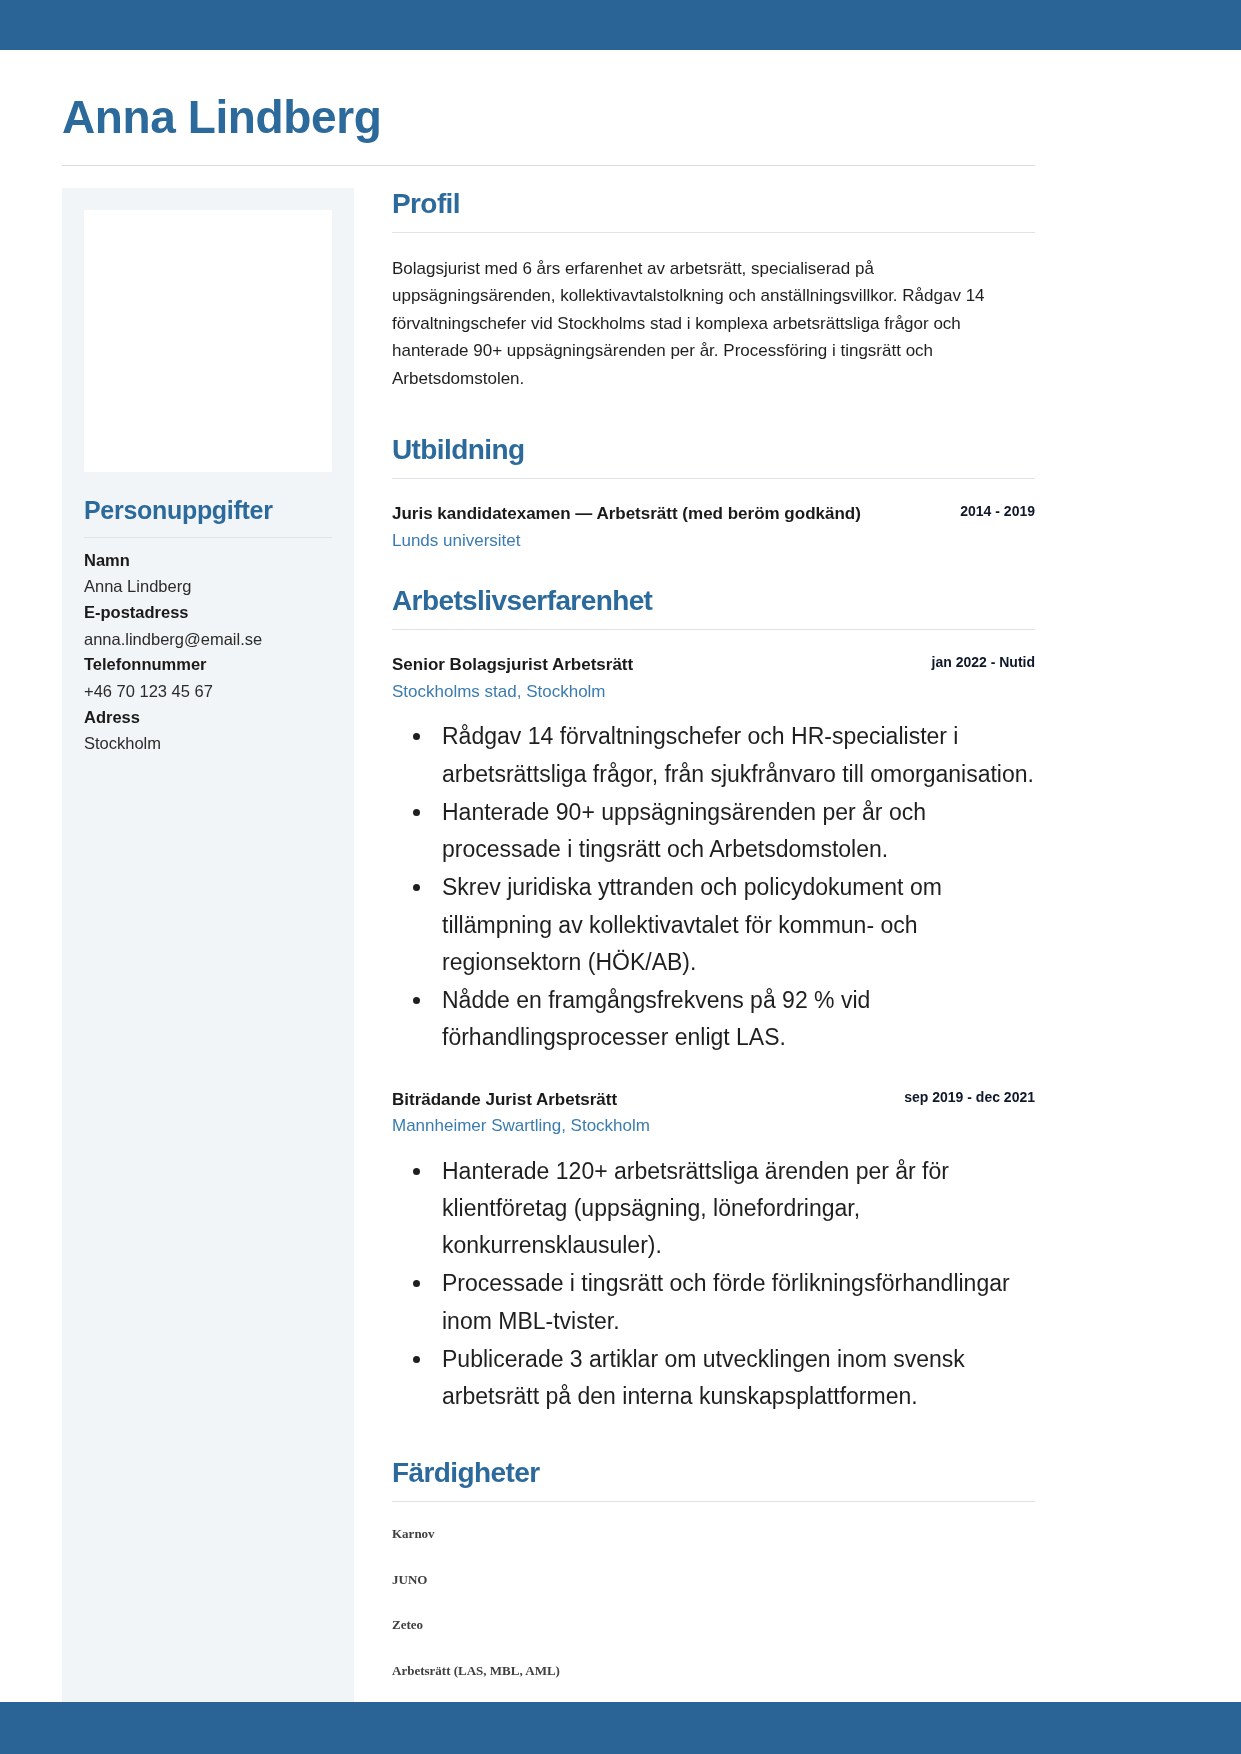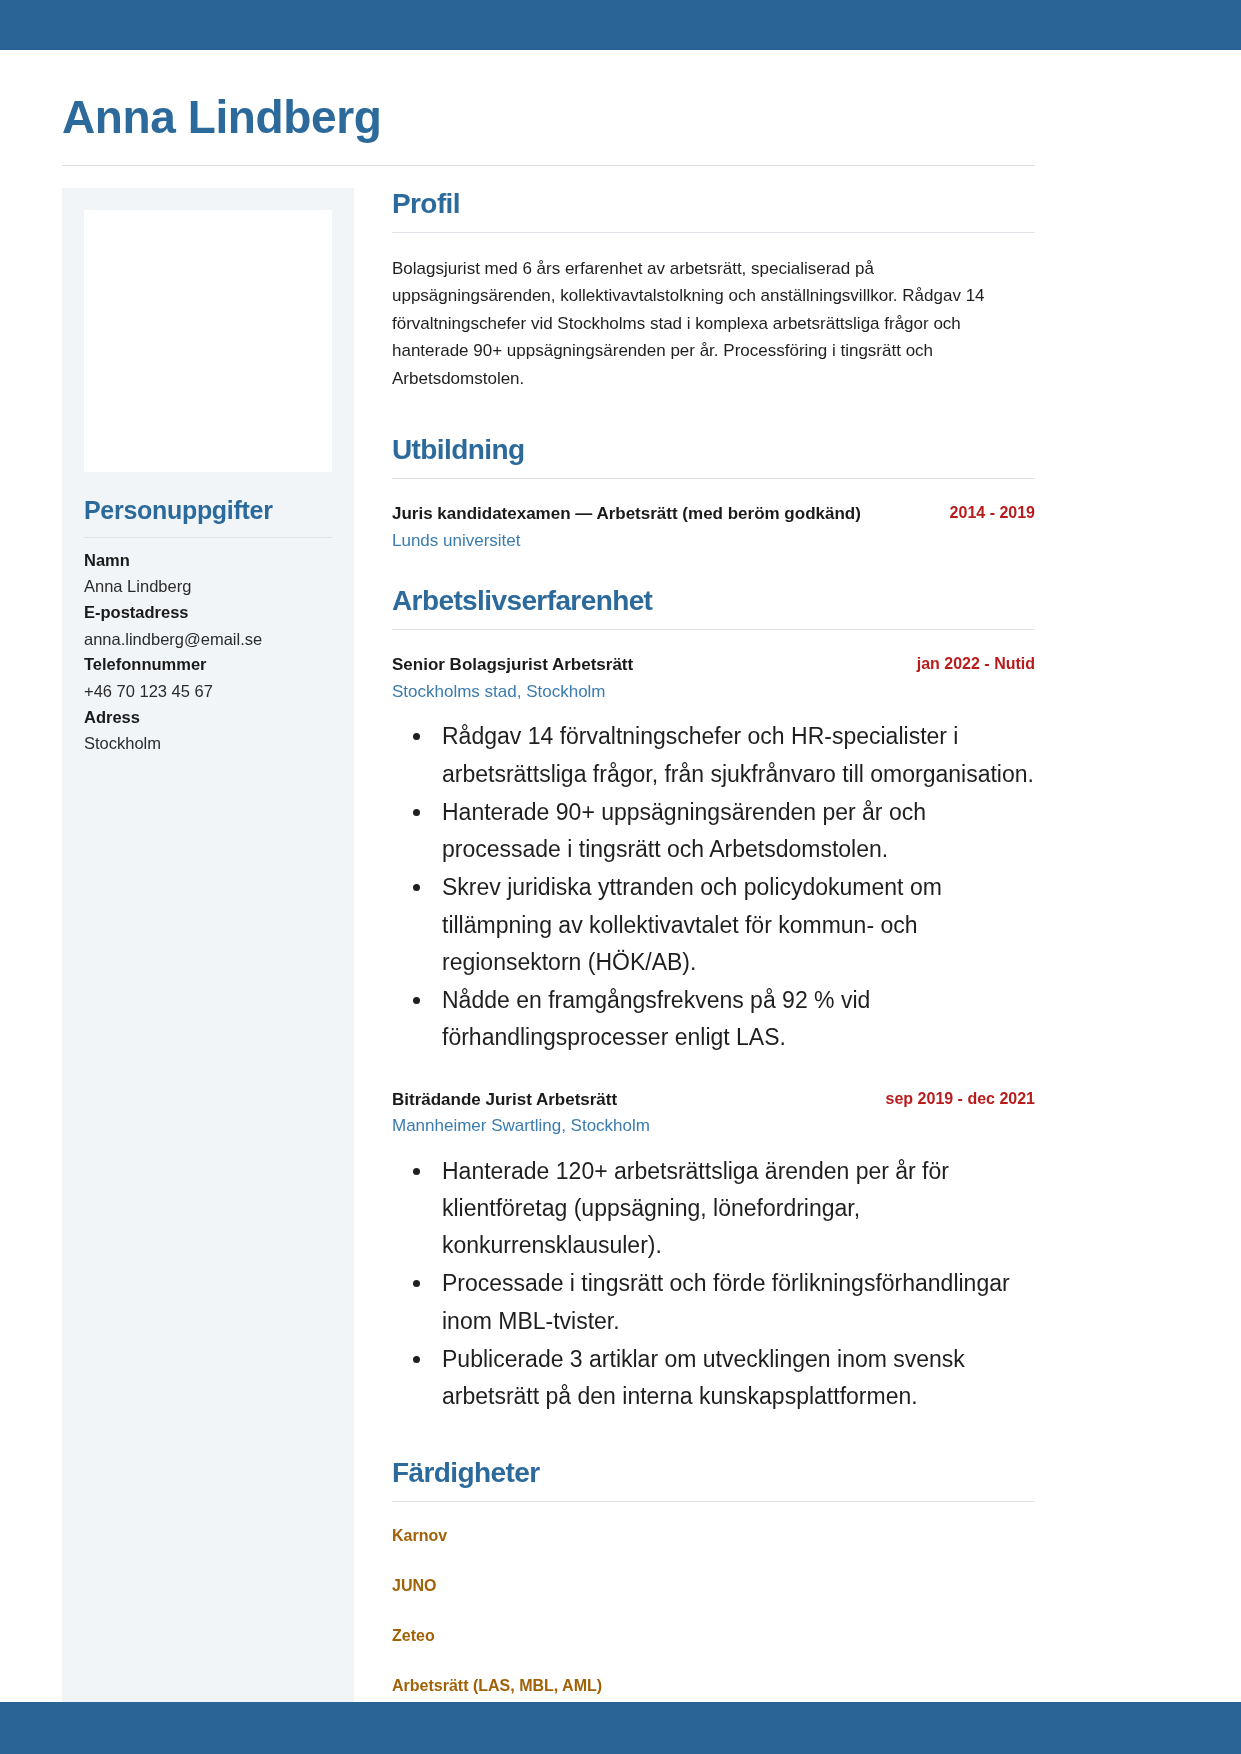--- a/index.html
+++ b/index.html
@@ -135,23 +135,23 @@
   }
   .entry-title {
     font-size: 17px;
     font-weight: bold;
     color: #1a1a1a;
     line-height: 1.5;
     flex: 1;
     min-width: 0;
   }
   .entry-date {
-    font-size: 16px;
-    font-weight: bold;
-    color: #b91c1c;
+    font-size: 14px;
+    font-weight: bold;
+    color: #0f172a;
     white-space: nowrap;
     line-height: 1.5;
     text-align: right;
   }
   .entry-sub {
     font-size: 17px;
     color: #3b7caf;
     line-height: 1.5;
     margin-top: 1px;
   }
@@ -163,25 +163,26 @@
   ul.bullets li {
     font-size: 23px;
     line-height: 1.62;
     color: #1f1f1f;
     margin-bottom: 1px;
     padding-left: 8px;
   }
   .gap-lg { height: 36px; }
   .gap-md { height: 26px; }
   .skill {
-    font-size: 16px;
-    font-weight: bold;
-    color: #a16207;
+    font-size: 13px;
+    font-weight: bold;
+    color: #404040;
     line-height: 1.5;
     margin-bottom: 26px;
+    font-family: Liberation Serif, serif;
   }
 </style>
 </head>
 <body>
 
 <div class="page">
 
   <div class="bar-top"></div>
 
   <div class="content">

